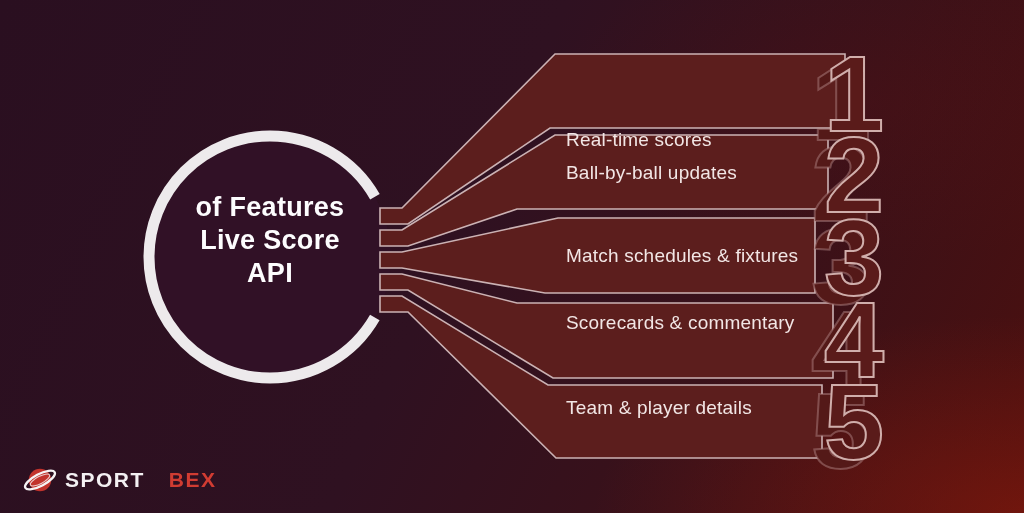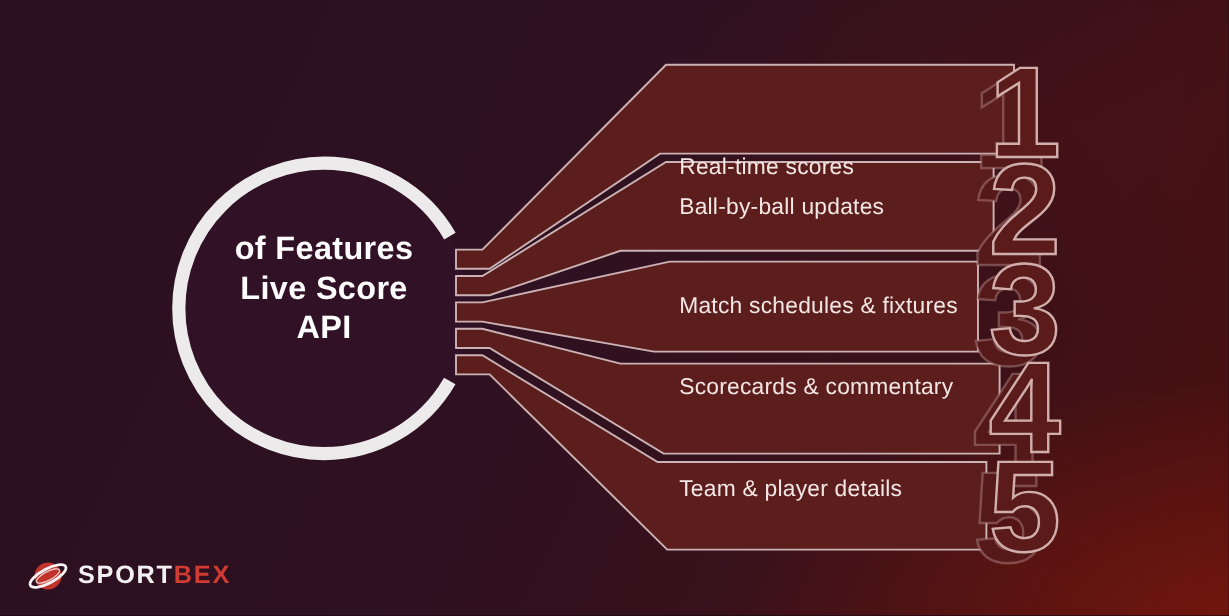--- a/index.html
+++ b/index.html
@@ -34,21 +34,21 @@
   }
   .lbl-1{top:79px;margin-top:48px;} .lbl-2{top:160px;} .lbl-3{top:243px;} .lbl-4{top:310px;} .lbl-5{top:395px;}
   .logo{
     position:absolute;left:22px;top:462px;z-index:3;
     display:flex;align-items:center;gap:7px;
   }
   .logo-text{
     font-size:21px;font-weight:700;letter-spacing:1.5px;line-height:36px;
   }
   .logo-sport{color:#f3f0f2;text-align:right;}
-  .logo-bex{color:#d13c32;}
+  .logo-bex{color:#d13c32;margin-left:24px;}
 </style>
 </head>
 <body>
 
 <div class="stage">
 
   <svg class="art" width="1024" height="513" viewBox="0 0 1024 513">
 
     <circle class="ring" cx="270" cy="257" r="121" stroke-dasharray="633.6 126.7" stroke-dashoffset="-63.3"></circle>
 

